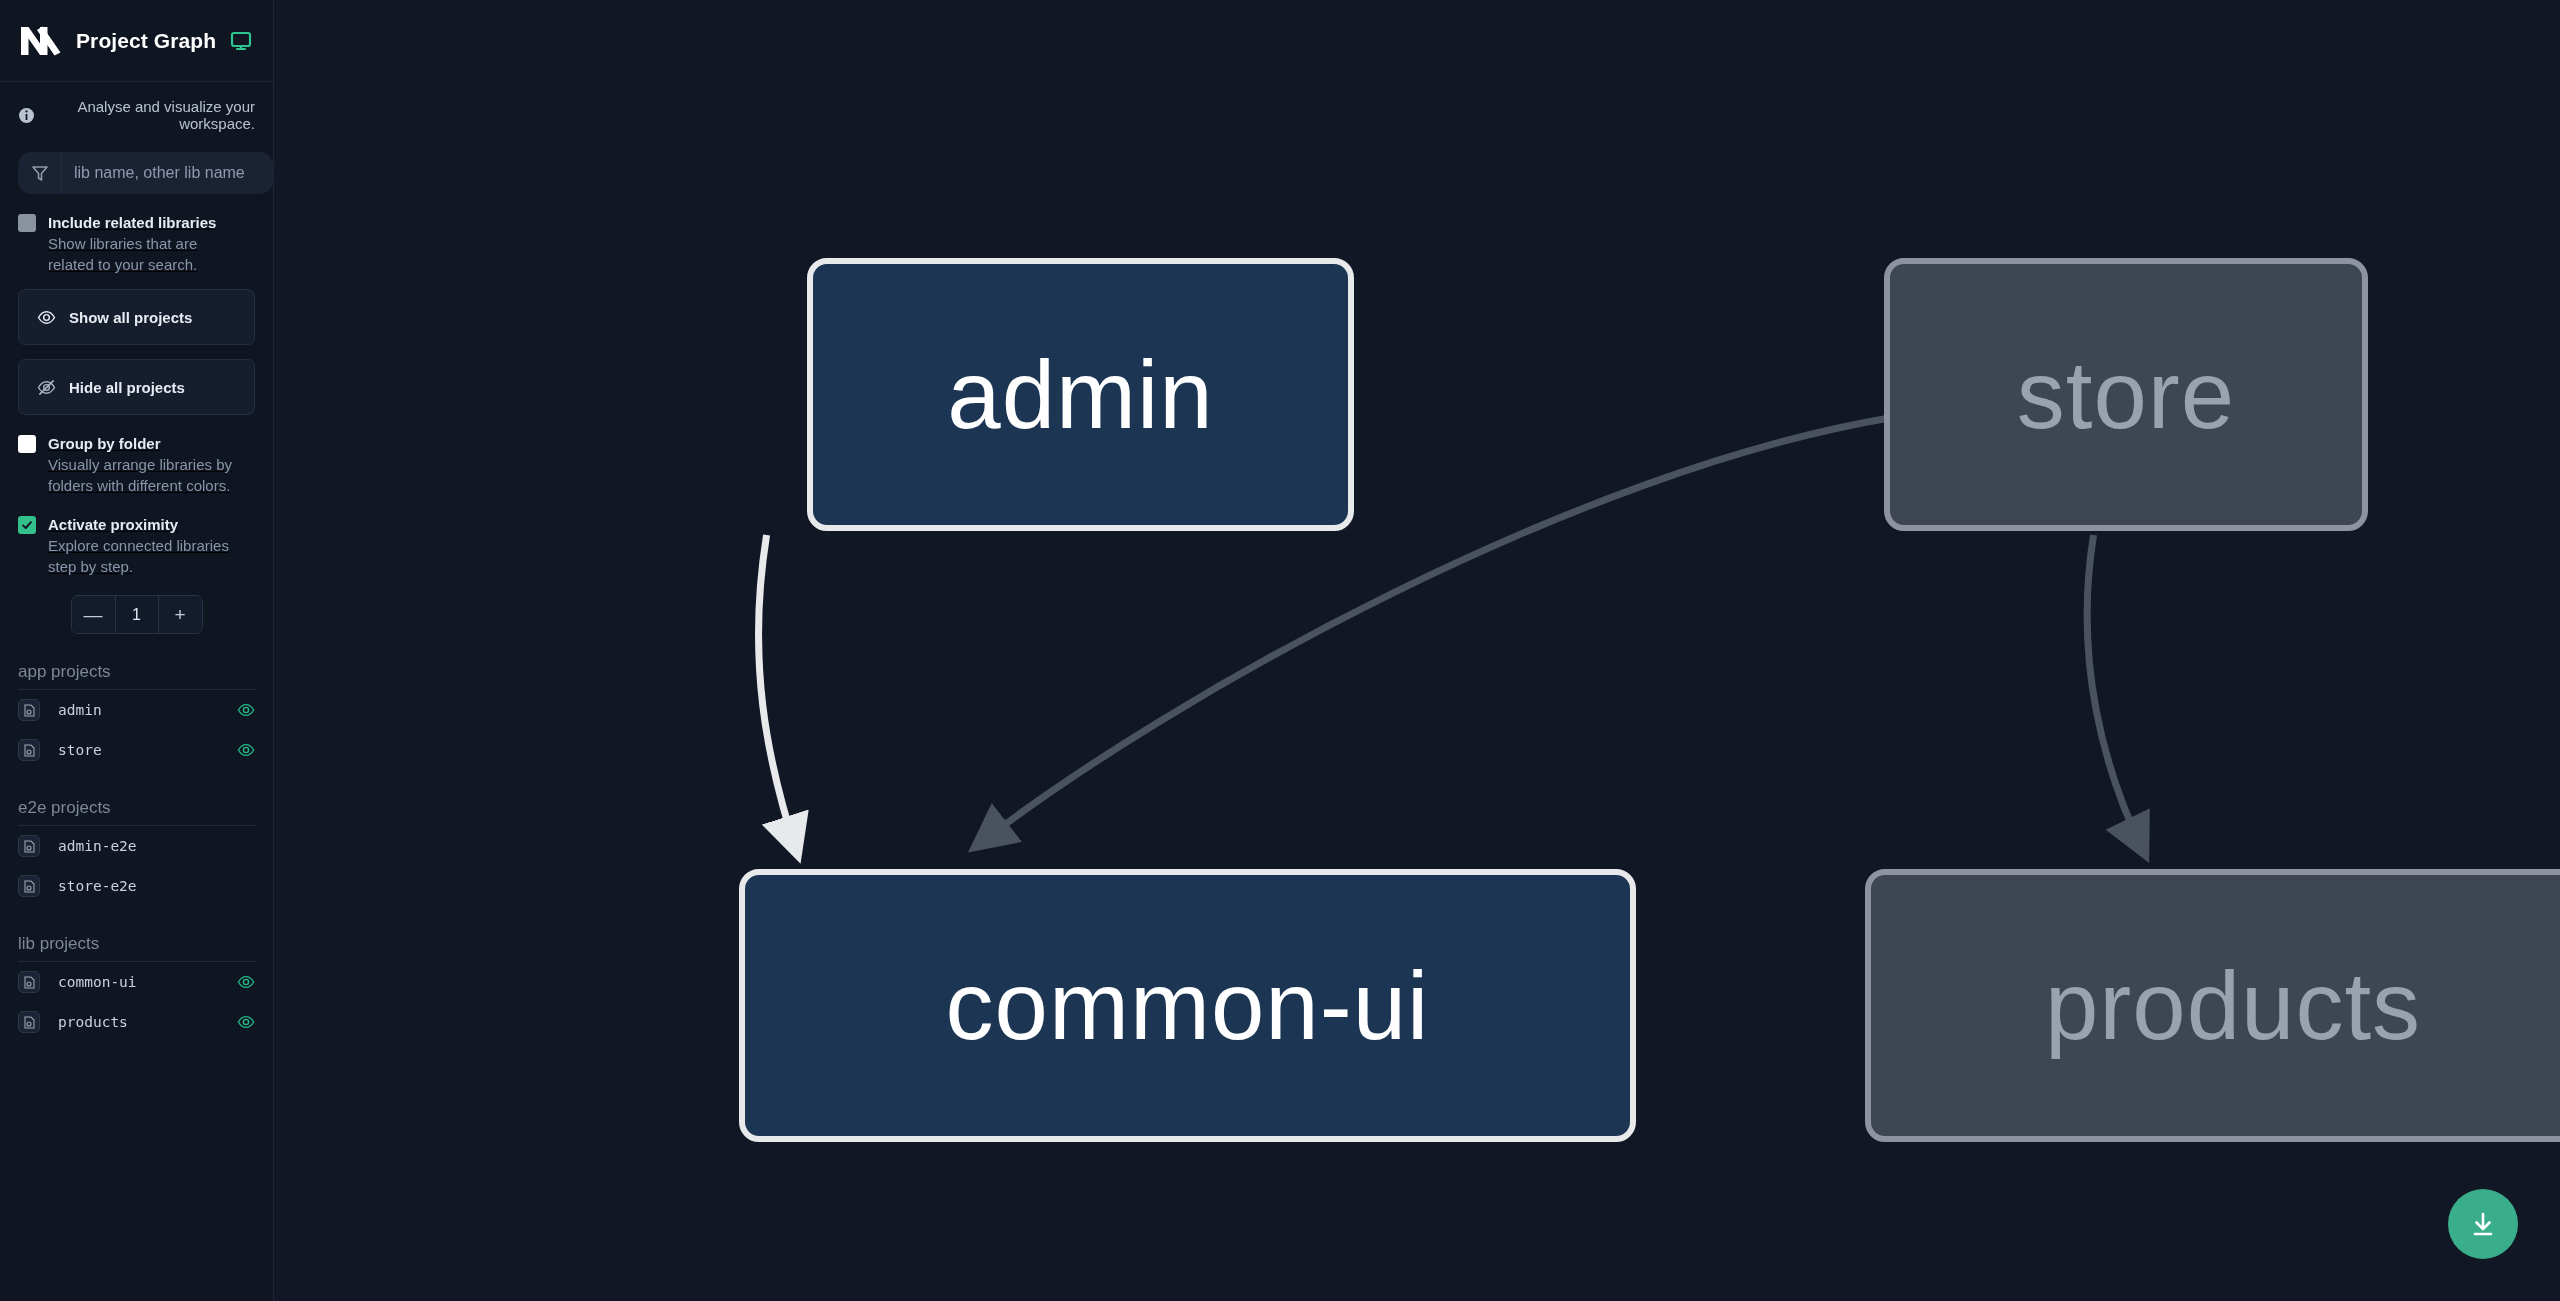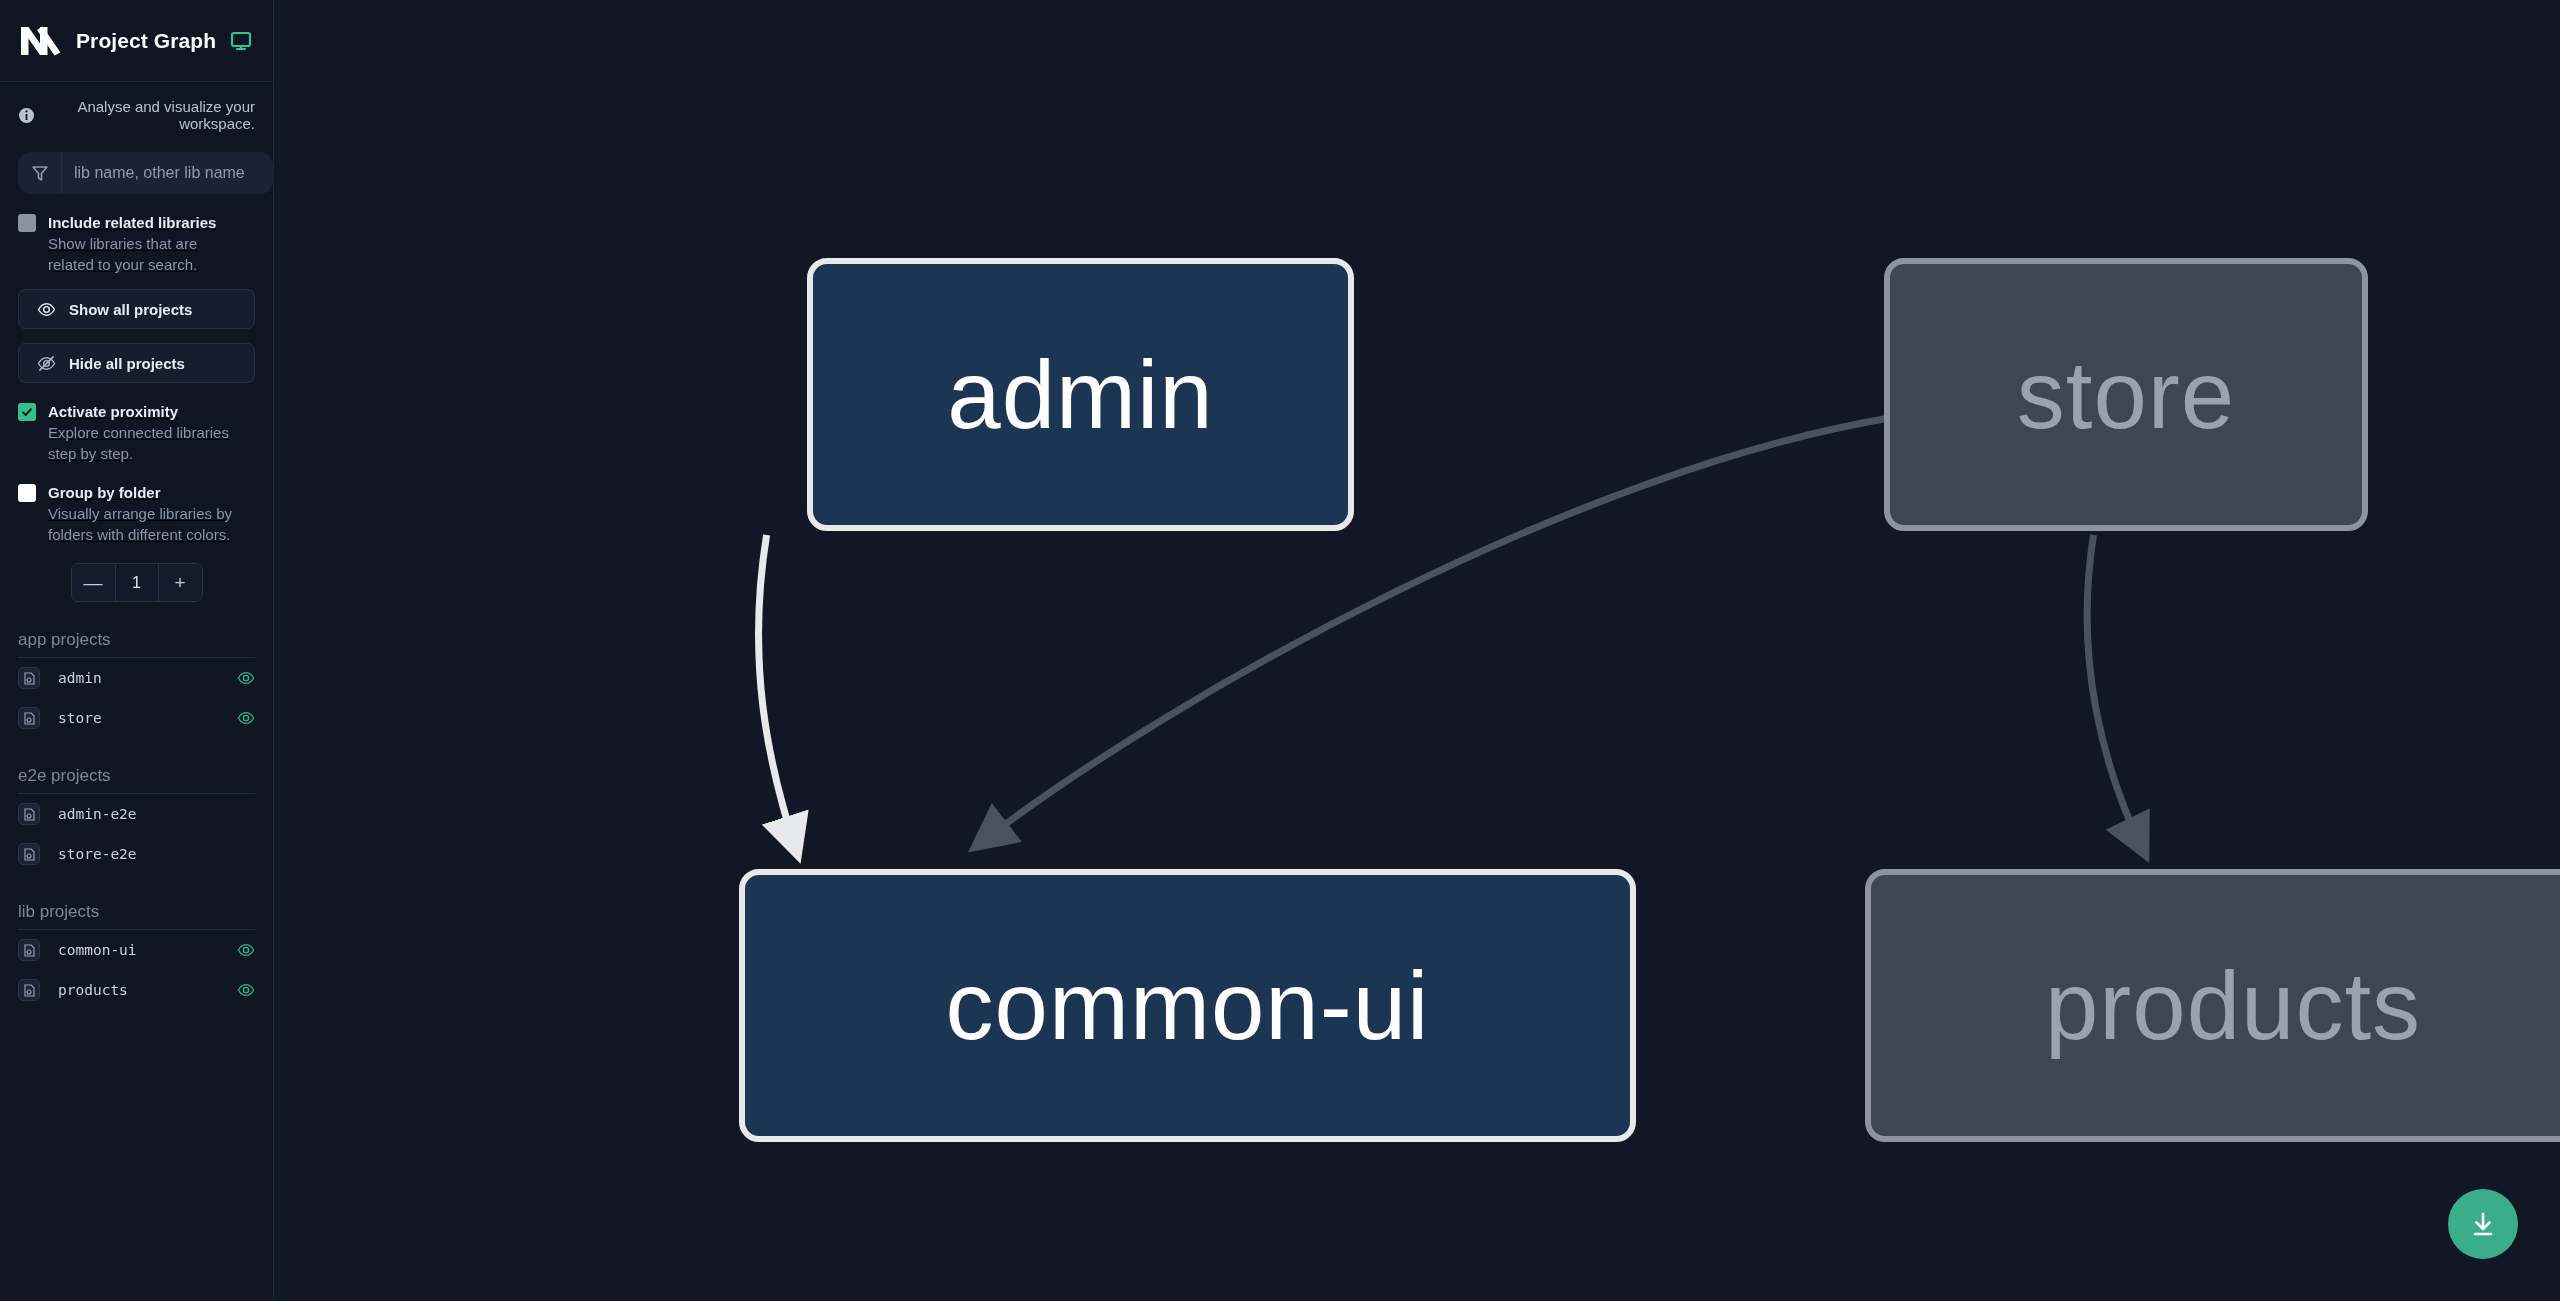--- a/index.html
+++ b/index.html
@@ -80,21 +80,21 @@
   }
   .chk-box.white { background: #ffffff; }
   .chk-box.checked { background: #34c08a; display: flex; align-items: center; justify-content: center; }
   .chk-tick { width: 12px; height: 12px; }
   .chk-text { display: flex; flex-direction: column; }
   .chk-title { color: #e7ebf2; font-size: 15px; font-weight: bold; line-height: 21px; }
   .chk-desc { color: #8995a8; font-size: 15px; line-height: 21px; max-width: 198px; }
 
   .btn {
     margin: 14px 18px 0 18px;
-    height: 40px; border-radius: 7px;
+    height: 56px; border-radius: 7px;
     background: #161e2e;
     border: 1px solid #242e42;
     display: flex; align-items: center; gap: 13px;
     padding: 0 18px;
     cursor: pointer;
   }
   .btn-label { color: #e7ebf2; font-size: 15px; font-weight: bold; }
   .eye-icon { width: 19px; height: 19px; flex: 0 0 19px; }
 
   .stepper {
@@ -245,36 +245,36 @@
         <svg viewBox="0 0 20 20" width="19" height="19" aria-hidden="true">
           <path d="M1.6 10 C4 5.8 7 4 10 4 s6 1.8 8.4 6 C16 14.2 13 16 10 16 S4 14.2 1.6 10 Z" fill="none" stroke="#a9b3c2" stroke-width="1.5"></path>
           <circle cx="10" cy="10" r="3" fill="none" stroke="#a9b3c2" stroke-width="1.5"></circle>
           <path d="M3 17 L17 3" stroke="#a9b3c2" stroke-width="1.7" stroke-linecap="round"></path>
         </svg>
       </span>
       <span class="btn-label">Hide all projects</span>
     </div>
 
     <div class="chk-row">
-      <span class="chk-box checked">
-        <svg class="chk-tick" viewBox="0 0 12 12" aria-hidden="true">
-          <path d="M2 6.4 L4.7 9 L10 3.2" fill="none" stroke="#0f1521" stroke-width="1.9" stroke-linecap="round" stroke-linejoin="round"></path>
-        </svg>
-      </span>
-      <span class="chk-text">
-        <span class="chk-title">Activate proximity</span>
-        <span class="chk-desc">Explore connected libraries step by step.</span>
-      </span>
-    </div>
-
-    <div class="chk-row">
       <span class="chk-box white"></span>
       <span class="chk-text">
         <span class="chk-title">Group by folder</span>
         <span class="chk-desc">Visually arrange libraries by folders with different colors.</span>
+      </span>
+    </div>
+
+    <div class="chk-row">
+      <span class="chk-box checked">
+        <svg class="chk-tick" viewBox="0 0 12 12" aria-hidden="true">
+          <path d="M2 6.4 L4.7 9 L10 3.2" fill="none" stroke="#0f1521" stroke-width="1.9" stroke-linecap="round" stroke-linejoin="round"></path>
+        </svg>
+      </span>
+      <span class="chk-text">
+        <span class="chk-title">Activate proximity</span>
+        <span class="chk-desc">Explore connected libraries step by step.</span>
       </span>
     </div>
 
     <div class="stepper">
       <span class="step-btn minus">—</span>
       <span class="step-val">1</span>
       <span class="step-btn plus">+</span>
     </div>
 
     <div class="group-block">

